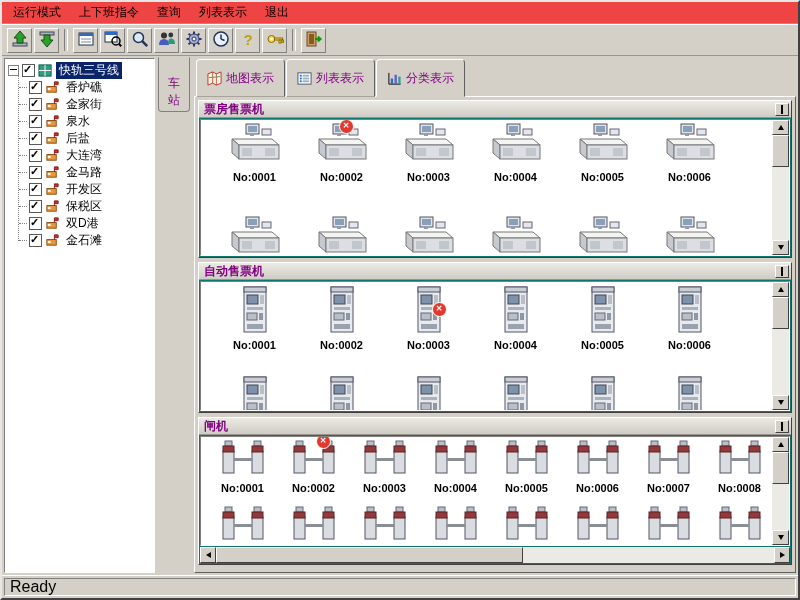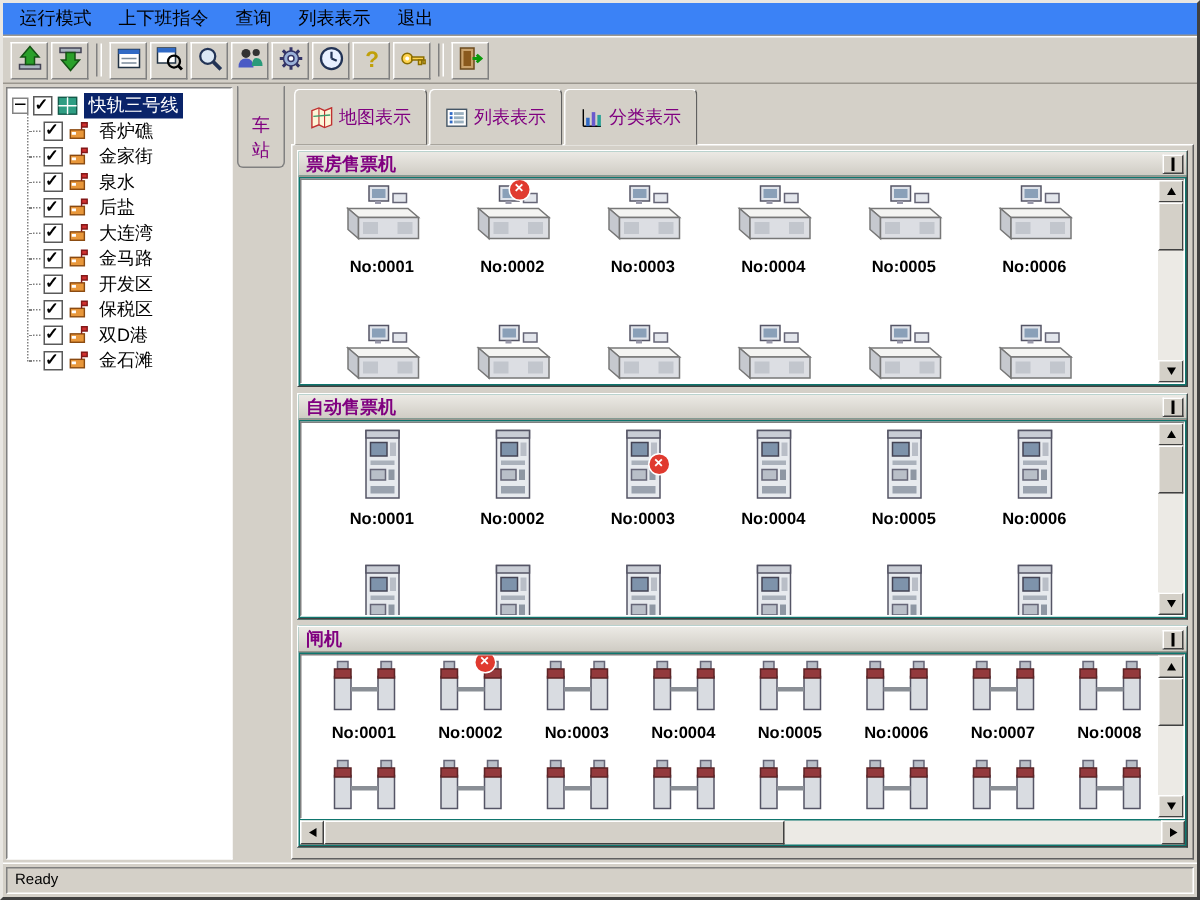--- a/index.html
+++ b/index.html
@@ -9,21 +9,21 @@
     font-family:"Liberation Sans",sans-serif;color:#000;}
   
   .titlebar{flex:0 0 18px;height:18px;background:linear-gradient(90deg,#08216b 0%,#2a4f9e 55%,#a5cbee 100%);
     display:flex;align-items:center;padding:0 3px;color:#fff;font-size:12px;font-weight:bold;}
   .app-icon{width:16px;height:15px;margin-right:4px;display:inline-flex;}
   .title-text{flex:1;white-space:nowrap;overflow:hidden;}
   .close-btn{width:16px;height:14px;background:#d4d0c8;border:1px solid;border-color:#fff #404040 #404040 #fff;
     color:#000;font-size:11px;line-height:11px;text-align:center;font-weight:bold;cursor:default;}
   
   .menubar{flex:0 0 20px;display:flex;align-items:center;font-size:12px;padding-left:2px;
-    border-bottom:1px solid #9a968e;background:#3b82f6;}
+    border-bottom:1px solid #9a968e;background:#ef4444;}
   .menu-item{padding:2px 9px;white-space:nowrap;}
   
   .toolbar{flex:0 0 28px;display:flex;align-items:center;padding:1px 4px;background:#d4d0c8;
     border-top:1px solid #fff;border-bottom:1px solid #9a968e;}
   .tb-btn{width:25px;height:25px;background:#d4d0c8;border:1px solid;border-color:#fff #808080 #808080 #fff;
     margin:0 1px;padding:2px;display:flex;align-items:center;justify-content:center;box-sizing:border-box;}
   .tb-btn svg{width:18px;height:18px;}
   .tb-sep{width:2px;height:22px;border-left:1px solid #808080;border-right:1px solid #fff;margin:0 4px;}
   
   .client{flex:1;display:flex;padding:2px;min-height:0;}
@@ -87,21 +87,21 @@
   .hthumb{position:absolute;left:0;top:0;height:16px;width:55%;background:#d4d0c8;border:1px solid;
     border-color:#fff #404040 #404040 #fff;box-sizing:border-box;}
   .tri{width:0;height:0;display:inline-block;}
   .tri-up{border-left:3px solid transparent;border-right:3px solid transparent;border-bottom:5px solid #000;}
   .tri-down{border-left:3px solid transparent;border-right:3px solid transparent;border-top:5px solid #000;}
   .tri-left{border-top:3px solid transparent;border-bottom:3px solid transparent;border-right:5px solid #000;}
   .tri-right{border-top:3px solid transparent;border-bottom:3px solid transparent;border-left:5px solid #000;}
   
   .statusbar{flex:0 0 20px;display:flex;align-items:center;padding:1px 2px;border-top:1px solid #fff;background:#d4d0c8;}
   .status-panel{flex:1;height:16px;line-height:15px;border:1px solid;border-color:#808080 #fff #fff #808080;
-    padding-left:5px;font-size:10px;}
+    padding-left:5px;font-size:16px;}
 </style>
 </head>
 <body>
 
 <div class="window">
 
 
   <div class="menubar" id="menubar">
       <span class="menu-item">运行模式</span>
       <span class="menu-item">上下班指令</span>

